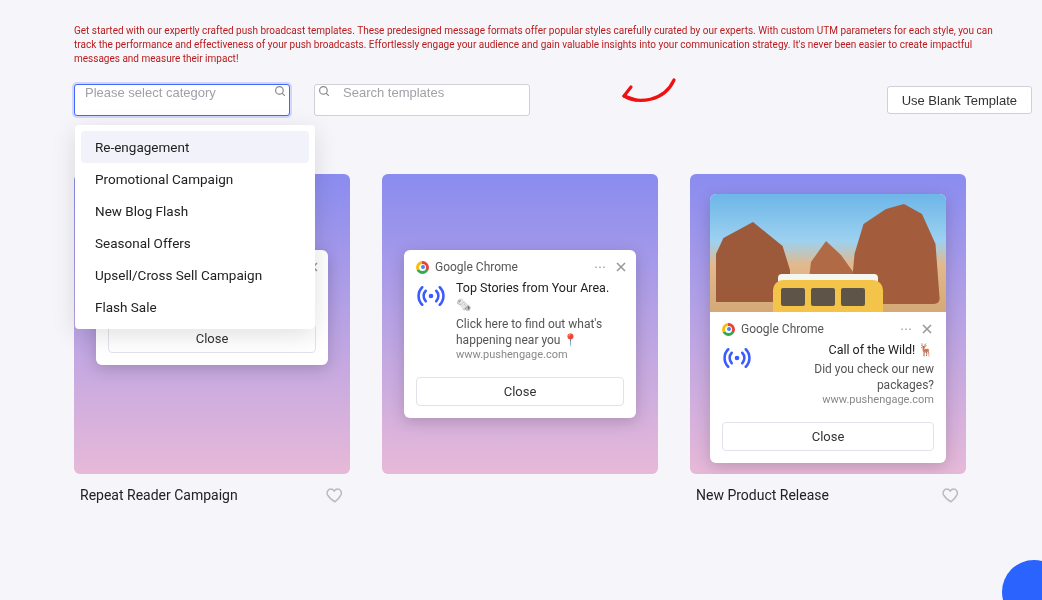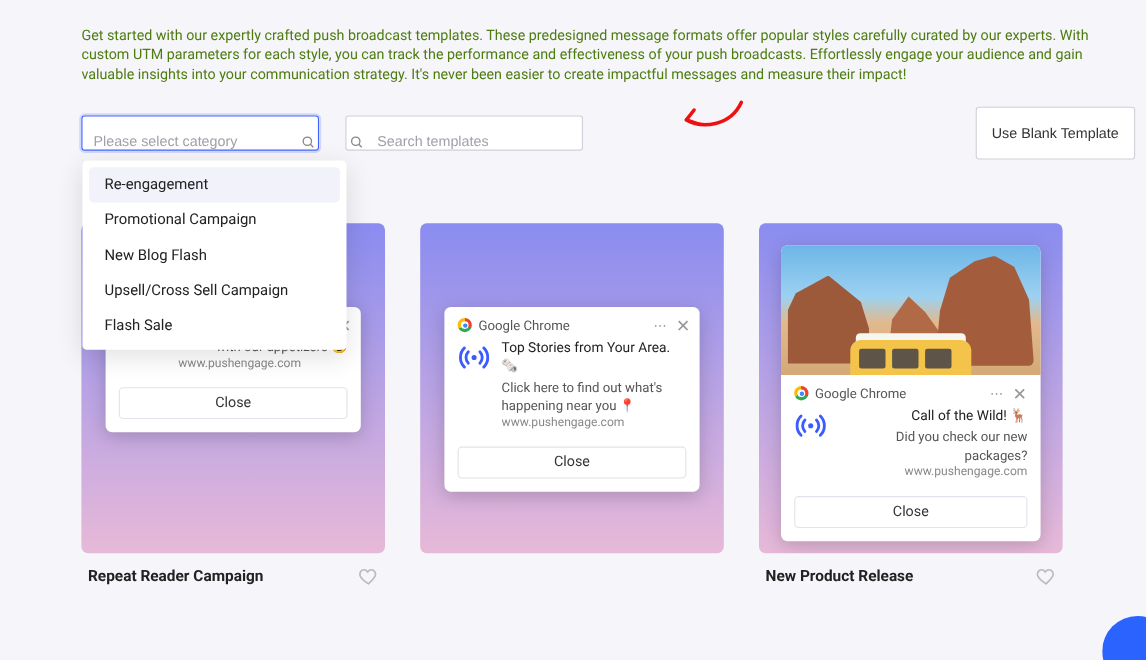--- a/index.html
+++ b/index.html
@@ -15,41 +15,41 @@
   .page {
     padding: 24px 0 0 74px;
   }
   .page-title {
     font-size: 24px;
     font-weight: 600;
     color: #222;
     margin-bottom: 20px;
   }
   .page-desc {
-    font-size: 13px;
-    color: #4d7c0f;
+    font-size: 10px;
+    color: #b91c1c;
     line-height: 1.4;
     margin-bottom: 18px;
     max-width: 940px;
   }
   .controls-row {
     display: flex;
     align-items: center;
     gap: 24px;
     margin-bottom: 58px;
     position: relative;
   }
   .input-wrap {
     position: relative;
     height: 32px;
     border: 1px solid #d0d0d8;
     border-radius: 3px;
     background: #fff;
     display: flex;
-    align-items: flex-end;
+    align-items: flex-start;
   }
   .input-wrap.category {
     width: 216px;
     border: 1px solid #4466ff;
     box-shadow: 0 0 0 2px rgba(68,102,255,0.2);
   }
   .input-wrap.search-templates { width: 216px; }
   .input-wrap input {
     border: none;
     outline: none;
@@ -62,21 +62,21 @@
   .input-wrap input::placeholder { color: #a0a0a8; }
   .input-icon {
     width: 30px;
     display: flex;
     align-items: center;
     justify-content: center;
     color: #888;
   }
   .spacer { flex: 1; }
   .blank-btn {
-    height: 48px;
+    height: 28px;
     padding: 0 14px;
     border: 1px solid #d0d0d8;
     background: #fff;
     border-radius: 3px;
     font-size: 13px;
     color: #333;
     cursor: pointer;
     margin-right: 10px;
   }
 
@@ -129,21 +129,21 @@
     padding-top: 20px;
   }
   .card-footer {
     display: flex;
     justify-content: space-between;
     align-items: center;
     padding: 12px 6px 0 6px;
   }
   .card-footer-title {
     font-size: 14px;
-    font-weight: 700;
+    font-weight: 400;
     color: #222;
   }
   .heart-icon { color: #bbb; }
 
   .notif {
     width: 232px;
     background: #fff;
     border-radius: 6px;
     box-shadow: 0 4px 16px rgba(0,0,0,0.18);
     padding: 10px 12px 12px 12px;
@@ -260,20 +260,21 @@
         <svg width="13" height="13" viewBox="0 0 24 24" fill="none" stroke="#888" stroke-width="2.2">
             <circle cx="10" cy="10" r="7"></circle>
             <line x1="20" y1="20" x2="15" y2="15"></line>
           </svg>
       </span>
 
       <div class="dropdown">
         <div class="dropdown-item highlight">Re-engagement</div>
         <div class="dropdown-item">Promotional Campaign</div>
         <div class="dropdown-item">New Blog Flash</div>
+        <div class="dropdown-item">Seasonal Offers</div>
         <div class="dropdown-item">Upsell/Cross Sell Campaign</div>
         <div class="dropdown-item">Flash Sale</div>
       </div>
     </div>
 
     <div class="input-wrap search-templates">
       <span class="input-icon">
         <svg width="13" height="13" viewBox="0 0 24 24" fill="none" stroke="#888" stroke-width="2.2">
             <circle cx="10" cy="10" r="7"></circle>
             <line x1="20" y1="20" x2="15" y2="15"></line>

